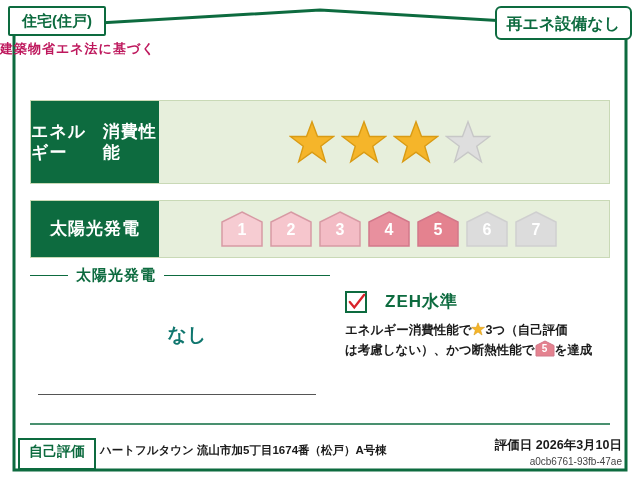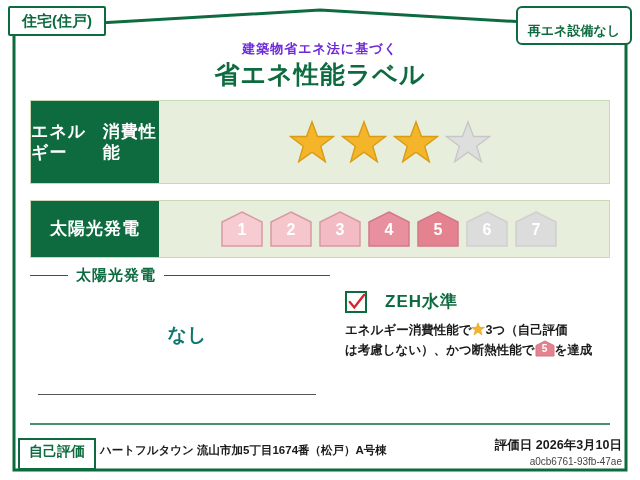--- a/index.html
+++ b/index.html
@@ -25,33 +25,32 @@
     border:2px solid #0d6b3f;
     border-radius:2px;
     background:#ffffff;
     font-size:15px;font-weight:bold;color:#0d6b3f;
     letter-spacing:0px;
     line-height:1;
   }
   
   .tag-right{
     position:absolute;right:8px;top:6px;
-    padding:16px 10px 6px 10px;
+    padding:8px 10px 6px 10px;
     border:2px solid #0d6b3f;
     border-radius:6px;
     background:#ffffff;
-    font-size:13px;font-weight:bold;color:#0d6b3f;
+    font-size:16px;font-weight:bold;color:#0d6b3f;
     line-height:1;
   }
 
   
   .head-small{
     position:absolute;left:0;right:0;top:40px;
-    text-align:center;
-    font-size:13px;font-weight:bold;color:#6d28d9;
+    font-size:13px;font-weight:bold;color:#be185d;
     letter-spacing:1px;
   }
   .head-big{
     position:absolute;left:0;right:0;top:58px;
     text-align:center;
     font-size:25px;font-weight:bold;color:#0d6b3f;
     letter-spacing:1px;
   }
 
   
@@ -206,21 +205,20 @@
 
   <svg class="frame-svg" viewBox="0 0 640 480">
     <polygon points="14,28 320,10 626,28 626,470 14,470" fill="none" stroke="#0d6b3f" stroke-width="3"></polygon>
     <line x1="30" y1="424" x2="610" y2="424" stroke="#0d6b3f" stroke-width="1.5"></line>
   </svg>
 
   <div class="tag-left">住宅(住戸)</div>
   <div class="tag-right">再エネ設備なし</div>
 
   <div class="head-small">建築物省エネ法に基づく</div>
-  <div class="head-big">省エネ性能ラベル</div>
 
   <div class="band band-energy">
     <div class="band-title">
       <span>エネルギー</span>
       <span>消費性能</span>
     </div>
     <div class="band-body">
       <div class="stars">
         <svg class="star" viewBox="0 0 100 100">
           <polygon points="50,6 62,38 97,38 69,59 79,93 50,72 21,93 31,59 3,38 38,38" fill="#f5b52a" stroke="#d99b14" stroke-width="3"></polygon>

